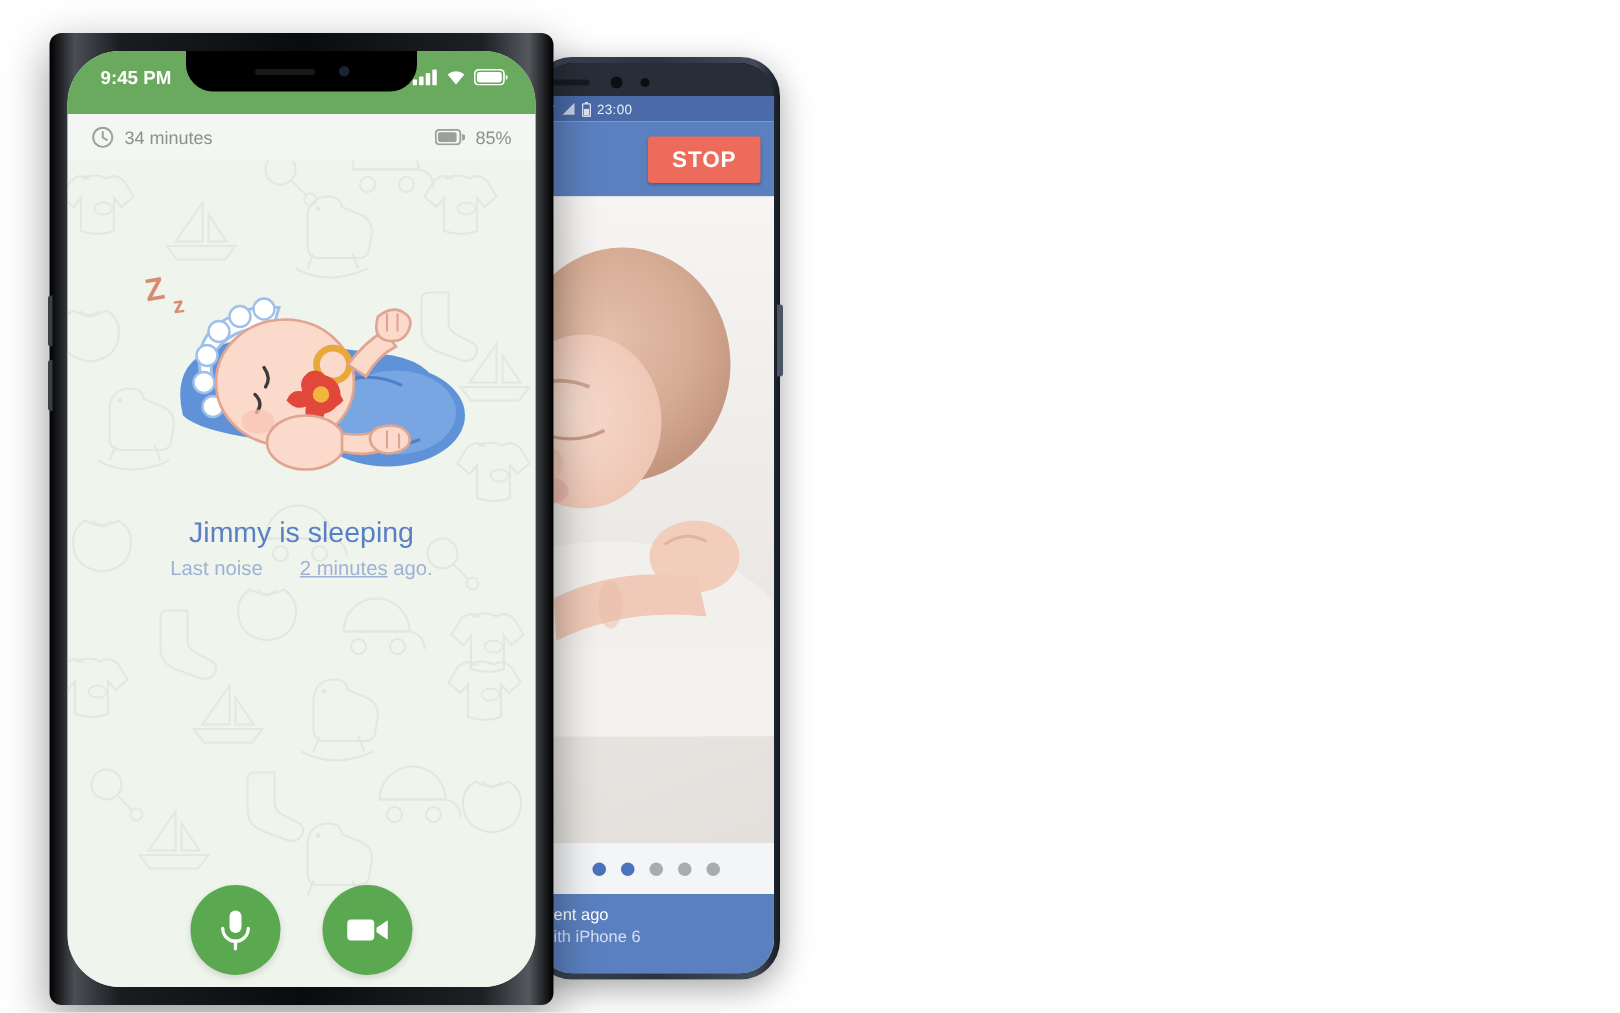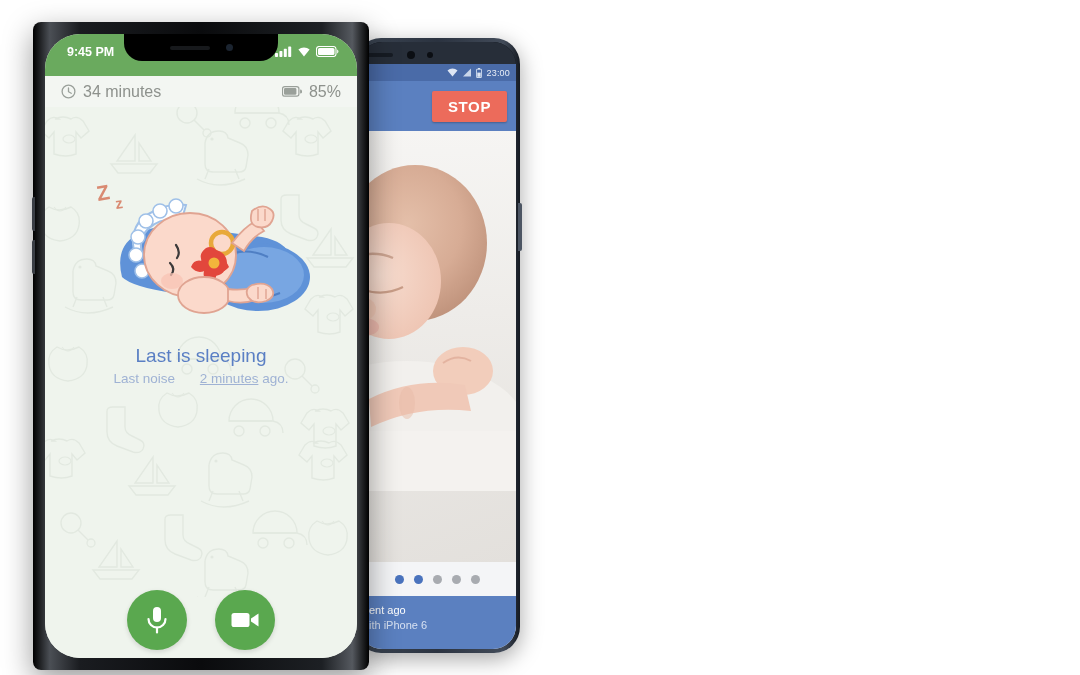--- a/index.html
+++ b/index.html
@@ -62,21 +62,20 @@
     height: calc(100% - 22px);
     background: #fff;
     display: flex;
     flex-direction: column;
   }
   .and-statusbar {
     height: 17px;
     background: #4a6ba8;
     display: flex;
     align-items: center;
-    justify-content: flex-end;
     padding-right: 6px;
     gap: 4px;
   }
   .and-statusbar .ico { display: block; }
   .and-time {
     color: #e9eef7;
     font-size: 9px;
     letter-spacing: .2px;
   }
   .and-header {
@@ -245,21 +244,21 @@
     background: #f3f6f2;
     display: flex;
     align-items: center;
     justify-content: space-between;
     padding: 0 16px;
     flex: none;
     position: relative;
     z-index: 2;
   }
   .info-group { display: flex; align-items: center; gap: 7px; }
-  .info-text { font-size: 16px; color: #8d918c; }
+  .info-text { font-size: 12px; color: #8d918c; }
 
   .ip-body {
     flex: 1;
     position: relative;
     background: #eff4ed;
     overflow: hidden;
   }
   .pattern {
     position: absolute;
     inset: 0;
@@ -566,21 +565,21 @@
           <path d="M146 66 q12 -16 24 -22 l8 10 q-12 6 -20 20 z" fill="#fbd9cb" stroke="#e0a492" stroke-width="1.8"></path>
           <path d="M166 34 q10 -8 18 -2 q6 4 2 12 q-4 8 -14 6 q-10 -2 -6 -16 z" fill="#fbd9cb" stroke="#e0a492" stroke-width="1.8"></path>
           <path d="M172 32 v12 M179 32 v12" stroke="#e0a492" stroke-width="1.4"></path>
 
           <path d="M142 112 q14 2 26 -2 l4 12 q-14 6 -30 2 z" fill="#fbd9cb" stroke="#e0a492" stroke-width="1.8"></path>
           <path d="M166 108 q14 -4 20 4 q4 8 -6 12 q-12 4 -18 -4 q-4 -8 4 -12 z" fill="#fbd9cb" stroke="#e0a492" stroke-width="1.8"></path>
           <path d="M172 110 v12 M180 112 v10" stroke="#e0a492" stroke-width="1.4"></path>
         </svg>
 
         <div class="caption">
-          <div class="cap-main">Last is sleeping</div>
+          <div class="cap-main">Jimmy is sleeping</div>
           <div class="cap-sub"><span>Last noise </span><u>2 minutes</u><span> ago.</span></div>
         </div>
 
         <div class="ip-actions">
           <button class="circle-btn">
             <svg width="26" height="30" viewBox="0 0 26 30">
               <rect x="9" y="2" width="8" height="15" rx="4" fill="#ffffff"></rect>
               <path d="M4.5 14 a8.5 8.5 0 0 0 17 0" fill="none" stroke="#ffffff" stroke-width="2.2" stroke-linecap="round"></path>
               <path d="M13 22.5 v5" stroke="#ffffff" stroke-width="2.2" stroke-linecap="round"></path>
             </svg>

